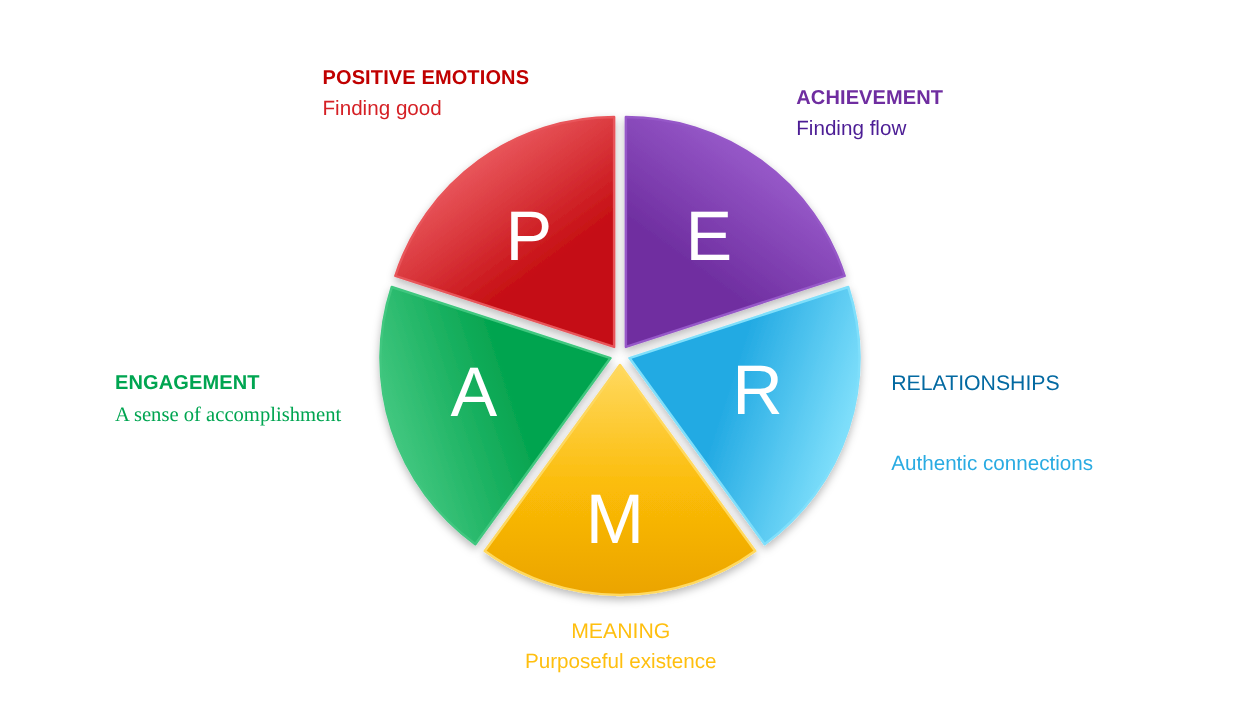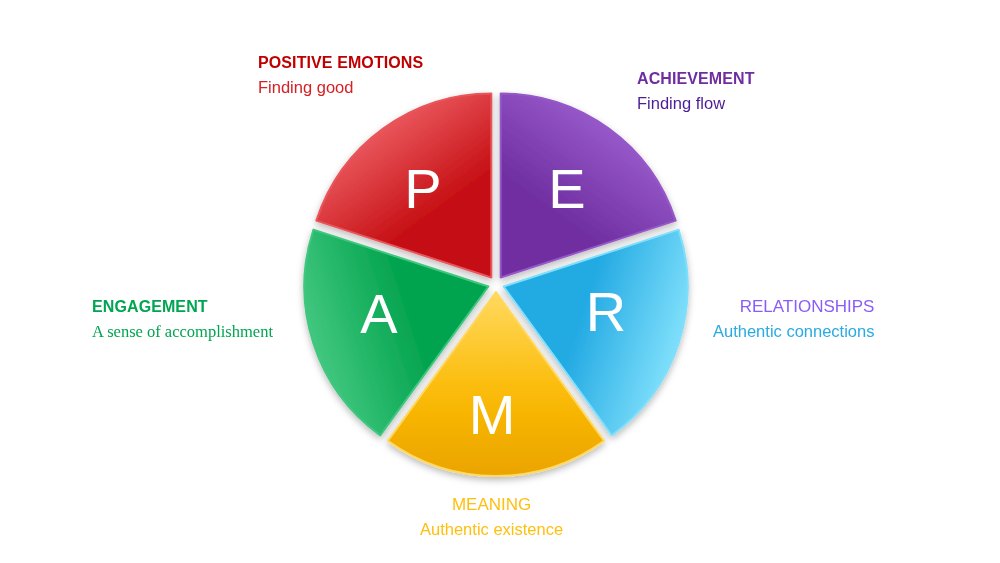--- a/index.html
+++ b/index.html
@@ -109,27 +109,27 @@
     <div class="label-title" style="color: rgb(192, 0, 0);">POSITIVE EMOTIONS</div>
     <div class="label-sub" style="color: rgb(213, 32, 37);">Finding good</div>
   </div>
 
   <div class="label-block pos-e">
     <div class="label-title" style="color: rgb(111, 45, 160);">ACHIEVEMENT</div>
     <div class="label-sub" style="color: #4c1d95;">Finding flow</div>
   </div>
 
   <div class="label-block pos-r">
-    <div class="label-title normal" style="color: #8b5cf6; text-align: right;">RELATIONSHIPS</div>
-    <div class="label-sub" style="color: rgb(41, 171, 226);">Authentic connections</div>
+    <div class="label-title normal" style="color: #0369a1;">RELATIONSHIPS</div>
+    <div class="label-sub" style="color: rgb(41, 171, 226); margin-top: 40px;">Authentic connections</div>
   </div>
 
   <div class="label-block pos-m">
     <div class="label-title normal" style="color: rgb(255, 191, 15);">MEANING</div>
-    <div class="label-sub" style="color: rgb(255, 191, 15);">Authentic existence</div>
+    <div class="label-sub" style="color: rgb(255, 191, 15);">Purposeful existence</div>
   </div>
 
   <div class="label-block pos-a">
     <div class="label-title" style="color: rgb(0, 165, 81);">ENGAGEMENT</div>
     <div class="label-sub" style="color: rgb(0, 165, 81); font-family: Liberation Serif, serif;">A sense of accomplishment</div>
   </div>
 
 </div>
 
 </body></html>

